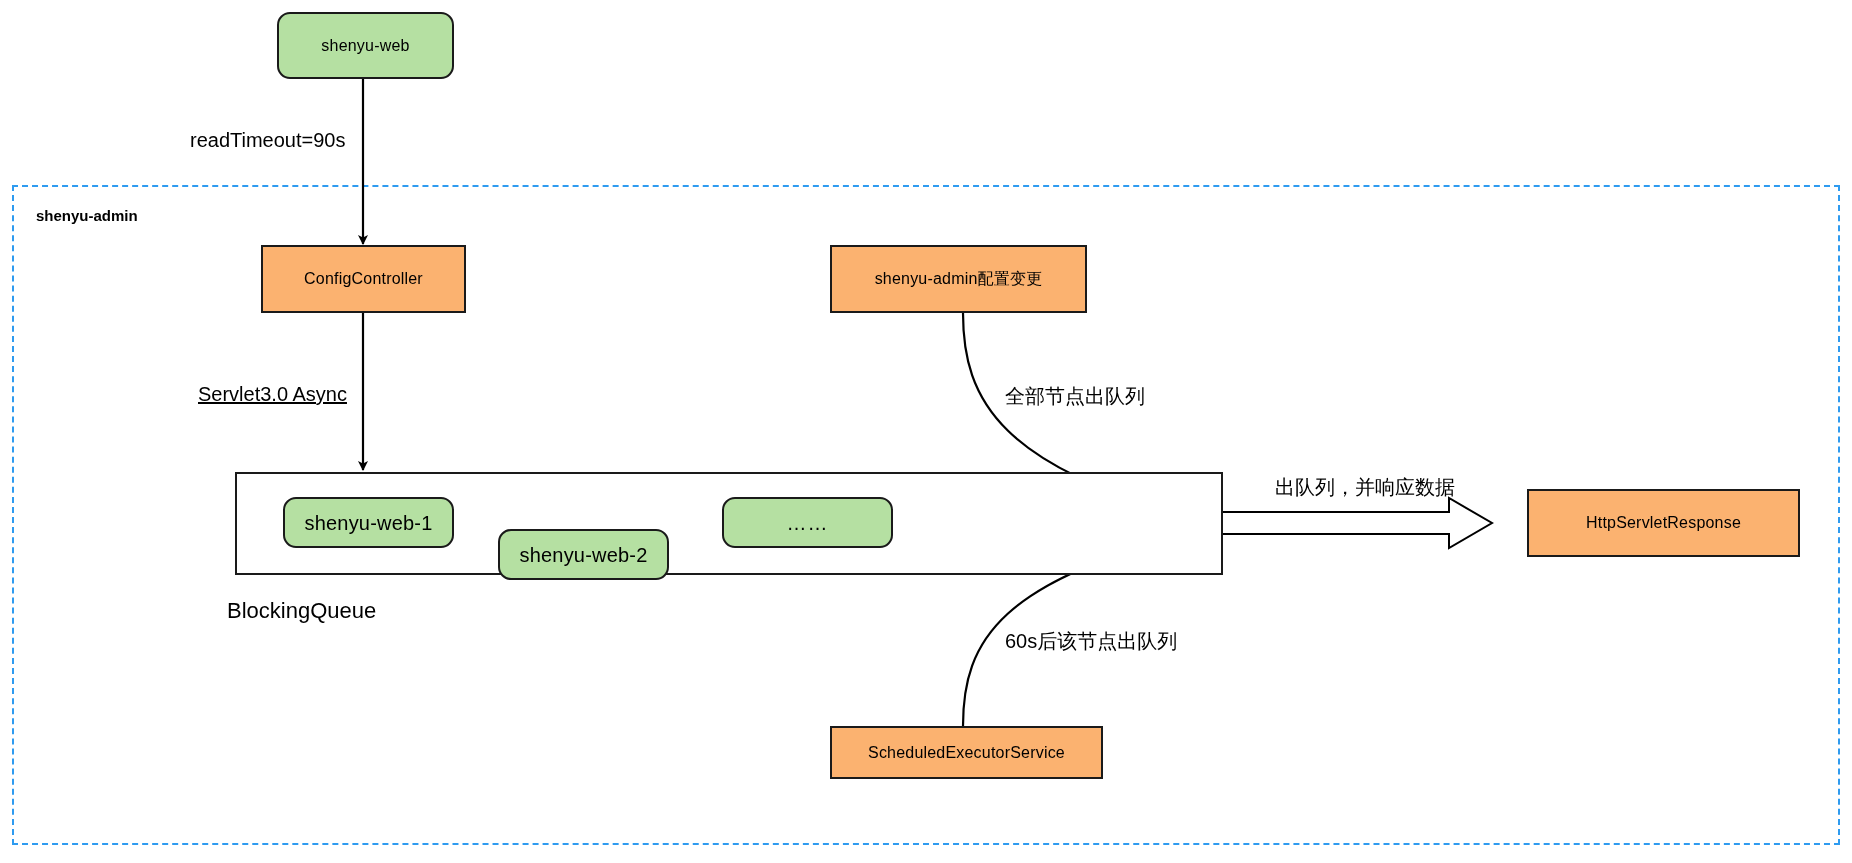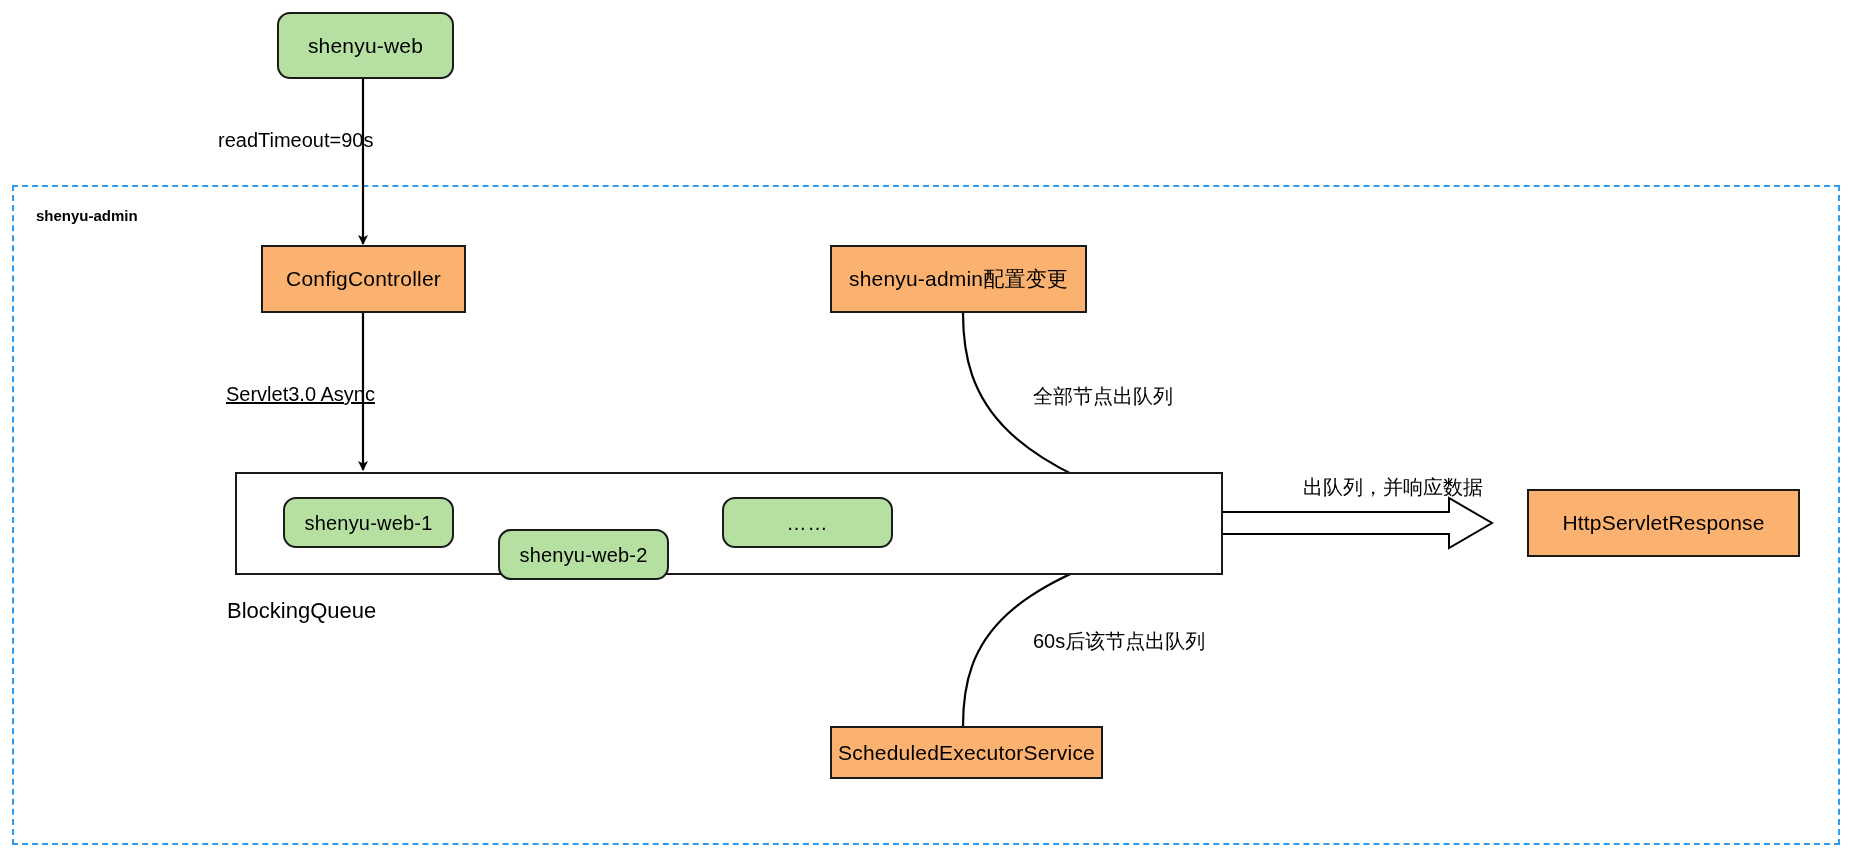--- a/index.html
+++ b/index.html
@@ -18,21 +18,21 @@
     overflow: hidden;
   }
   .node {
     position: absolute;
     box-sizing: border-box;
     display: flex;
     align-items: center;
     justify-content: center;
     text-align: center;
     color: #000000;
-    font-size: 21px;
+    font-size: 16px;
     line-height: 1.2;
     letter-spacing: 0.2px;
     border: 2px solid #1a1a1a;
   }
   .node-green {
     background: #b5e0a2;
     border-radius: 13px;
   }
   .node-orange {
     background: #fbb270;
@@ -52,21 +52,20 @@
     font-weight: bold;
     color: #000000;
     white-space: nowrap;
   }
   .edge-label {
     position: absolute;
     font-size: 20px;
     color: #000000;
     white-space: nowrap;
     background: transparent;
-    margin-left: 28px;
   }
   .free-label {
     position: absolute;
     font-size: 22px;
     color: #000000;
     white-space: nowrap;
   }
   svg.overlay {
     position: absolute;
     left: 0;

